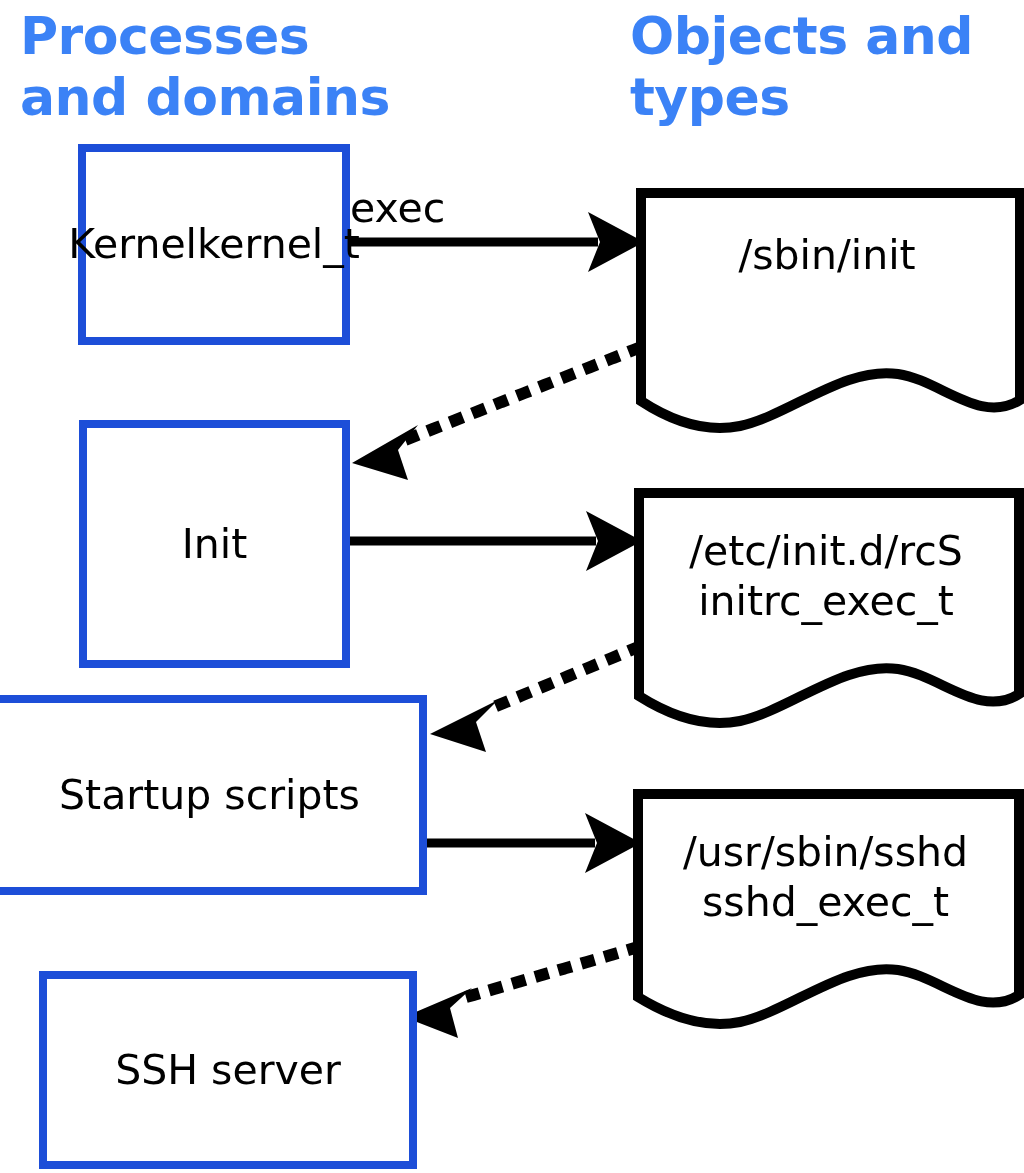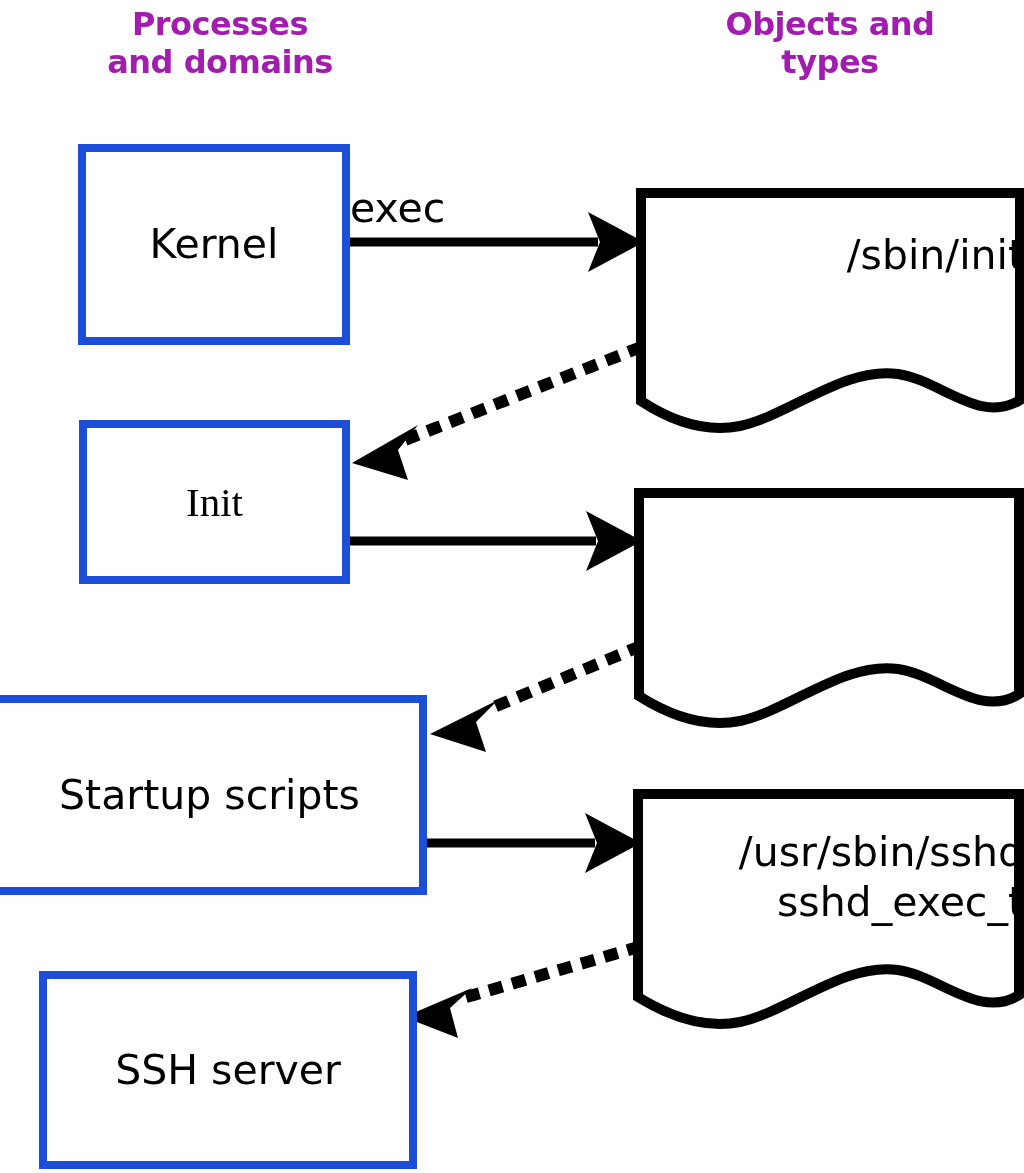--- a/index.html
+++ b/index.html
@@ -10,25 +10,24 @@
   #canvas {
     position: relative;
     width: 1024px;
     height: 1173px;
     background: #ffffff;
     overflow: hidden;
     font-family: "DejaVu Sans", "Liberation Sans", sans-serif;
   }
   .col-header {
     position: absolute;
-    text-align: center;
     font-weight: bold;
-    font-size: 32px;
+    font-size: 52px;
     line-height: 1.18;
-    color: #a21caf;
+    color: #3b82f6;
     letter-spacing: -0.5px;
     white-space: pre-line;
   }
   #header-left  { left: 20px;  top: 6px; width: 400px; }
   #header-right { left: 630px; top: 6px; width: 400px; }
 
   
   .proc-box {
     position: absolute;
     box-sizing: border-box;
@@ -47,21 +46,21 @@
 
   
   .doc-shape {
     position: absolute;
   }
   .doc-shape svg { display: block; }
   .doc-label {
     position: absolute;
     left: 0;
     width: 100%;
-    text-align: right;
+    text-align: center;
     color: #000000;
     font-size: 41px;
     line-height: 1.22;
     pointer-events: none;
   }
   .doc-label .ln { display: block; white-space: nowrap; }
 
   
   #connectors {
     position: absolute;
@@ -117,23 +116,24 @@
     <g>
       <line x1="635" y1="948" x2="456" y2="1000" stroke="#000" stroke-width="12" stroke-dasharray="2 22" stroke-linecap="square"></line>
       <polygon points="404,1017 472,988 450,1008 458,1038" fill="#000"></polygon>
     </g>
   </svg>
 
   <div class="edge-label" id="label-exec" style="left:350px; top:184px; width:250px;">exec</div>
 
   <div class="proc-box" id="box-kernel" style="left:78px; top:144px; width:272px; height:201px;">
     <span class="ln">Kernel</span>
+    <span class="ln">kernel_t</span>
   </div>
 
-  <div class="proc-box" id="box-init" style="left:79px; top:420px; width:271px; height:164px;font-family:Liberation Serif, serif;">
+  <div class="proc-box" id="box-init" style="left:79px; top:420px; width:271px; height:248px;">
     <span class="ln">Init</span>
   </div>
 
   <div class="proc-box" id="box-initrc" style="left:-8px; top:695px; width:435px; height:200px;">
     <span class="ln">Startup scripts</span>
   </div>
 
   <div class="proc-box" id="box-sshd" style="left:39px; top:971px; width:378px; height:198px;">
     <span class="ln">SSH server</span>
   </div>
@@ -150,20 +150,24 @@
     </div>
   </div>
 
   <div class="doc-shape" id="doc-initrc-exec" style="left:628px; top:482px; width:396px; height:256px;">
     <svg width="396" height="256" viewBox="0 0 396 256" xmlns="http://www.w3.org/2000/svg">
       <path d="M 11 11 L 391 11 L 391 212
                C 352 237, 312 193, 270 187
                C 217 179, 162 228, 112 239
                C 77 246, 41 233, 11 214 Z" fill="#ffffff" stroke="#000000" stroke-width="10" stroke-linejoin="miter"></path>
     </svg>
+    <div class="doc-label" style="top:44px;">
+      <span class="ln">/etc/init.d/rcS</span>
+      <span class="ln">initrc_exec_t</span>
+    </div>
   </div>
 
   <div class="doc-shape" id="doc-sshd-exec" style="left:627px; top:783px; width:397px; height:256px;text-decoration:underline;">
     <svg width="397" height="256" viewBox="0 0 397 256" xmlns="http://www.w3.org/2000/svg">
       <path d="M 11 11 L 392 11 L 392 212
                C 353 237, 313 193, 271 187
                C 218 179, 163 228, 113 239
                C 78 246, 42 233, 11 214 Z" fill="#ffffff" stroke="#000000" stroke-width="10" stroke-linejoin="miter"></path>
     </svg>
     <div class="doc-label" style="top:44px;">

